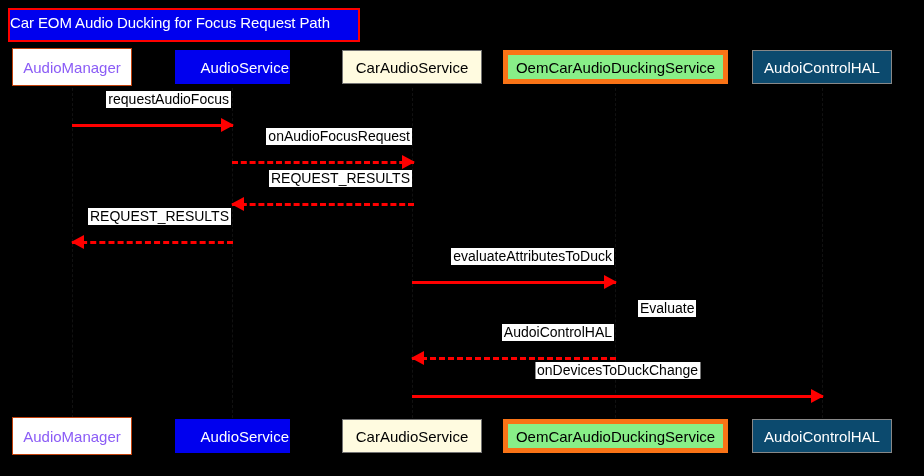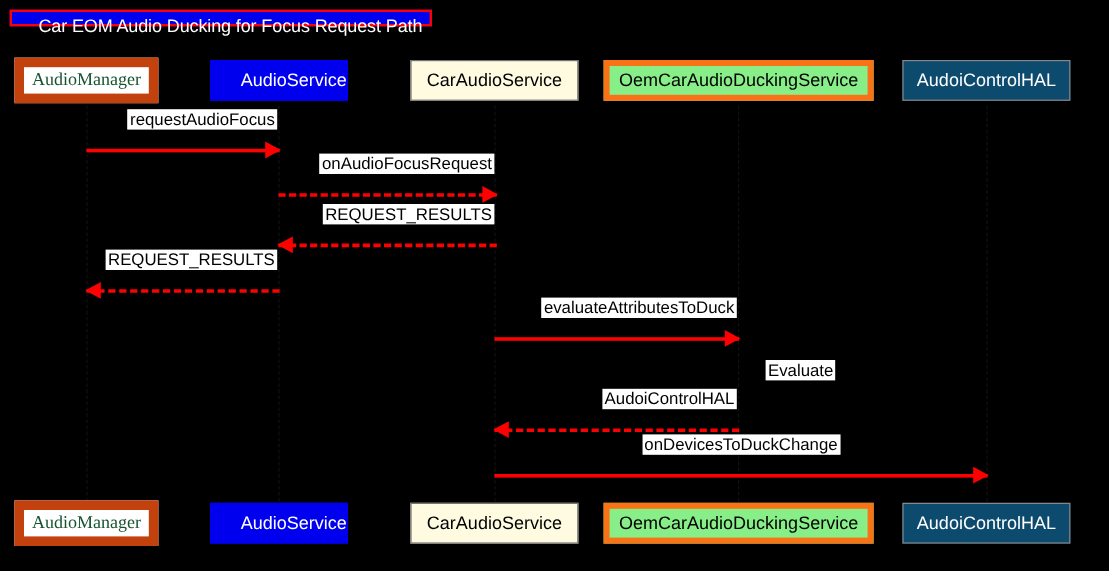--- a/index.html
+++ b/index.html
@@ -15,48 +15,47 @@
     overflow: hidden;
     font-family: "Liberation Sans", sans-serif;
   }
 
   
   .title-box {
     position: absolute;
     left: 8px;
     top: 8px;
     width: 352px;
-    height: 14px;
+    height: 34px;
     background: #0000ee;
     border: 2px solid #ff0000;
     box-sizing: border-box;
     color: #ffffff;
     font-size: 15px;
     line-height: 26px;
-    padding-left: 22px;
+    padding-left: 0;
     white-space: nowrap;
     letter-spacing: -0.1px;
   }
 
   
   .participant {
     position: absolute;
     box-sizing: border-box;
     text-align: center;
     font-size: 15px;
     white-space: nowrap;
     display: flex;
     align-items: center;
     justify-content: center;
   }
   .p-audiomanager {
     background: #ffffff;
-    border: 8px solid #c2410c;
-    color: #14532d;
-    font-family: Liberation Serif, serif;
+    border: 1px solid #c2410c;
+    color: #8b5cf6;
   }
   .p-audioservice {
     background: #0000ee;
     border: 1px solid #0000ee;
     color: #ffffff;
     justify-content: flex-end;
   }
   .p-caraudioservice {
     background: #fffbe0;
     border: 1px solid #737373;

